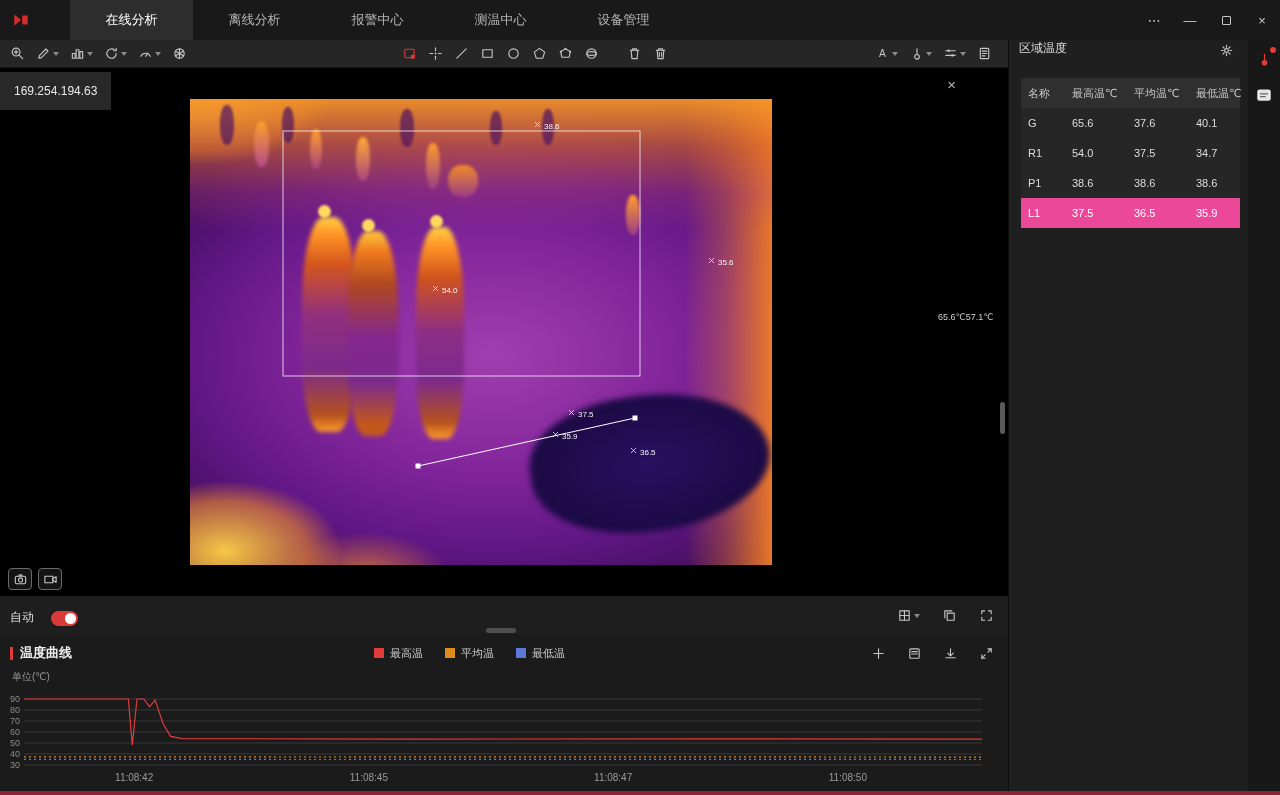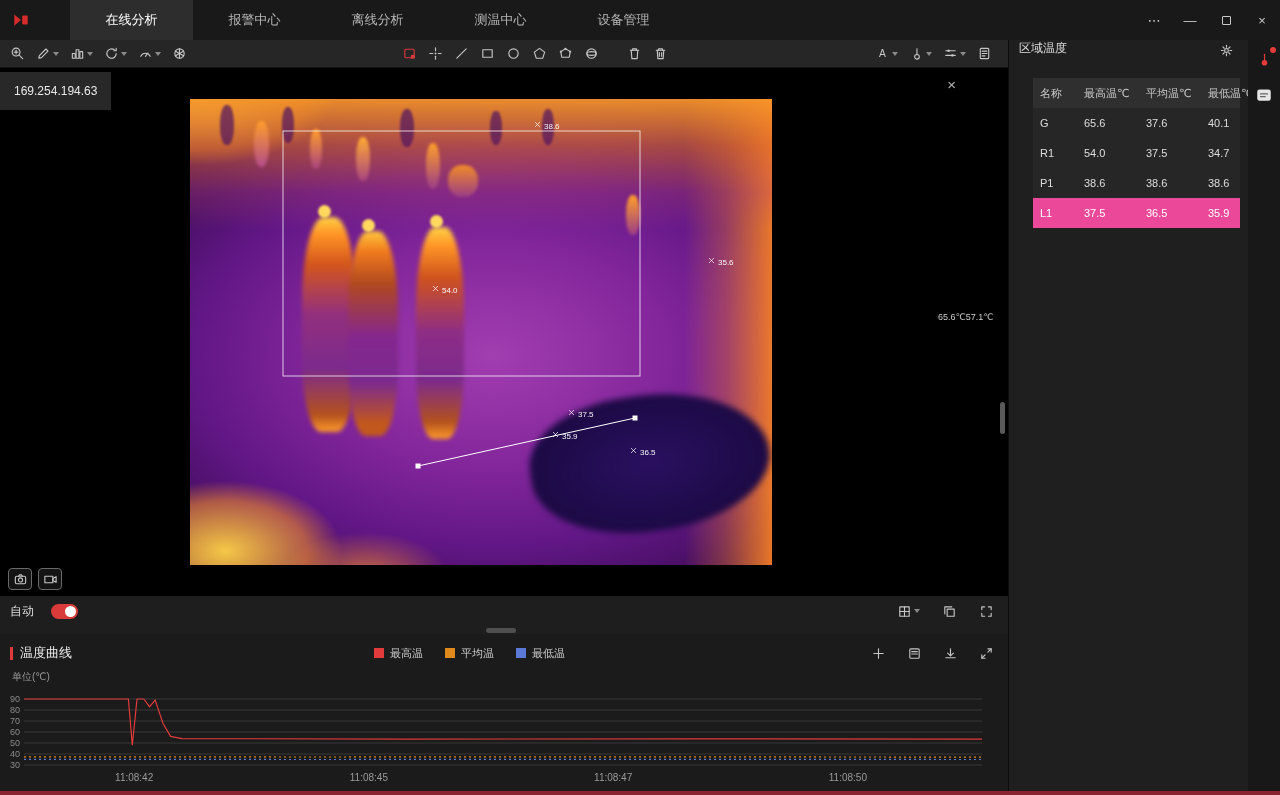--- a/index.html
+++ b/index.html
@@ -65,46 +65,46 @@
   .rock{position:absolute;left:340px;top:296px;width:240px;height:136px;background:radial-gradient(#2a1060,#1c0a45 70%);border-radius:45% 55% 50% 50%;filter:blur(3px);transform:rotate(-8deg)}
   .overlay-svg{position:absolute;left:0;top:0;width:582px;height:466px}
   .scalebar{position:absolute;right:40px;top:8px;width:30px;display:flex;flex-direction:row;align-items:center;z-index:4}
   .scale-label{font-size:9px;color:#cfcfcf;line-height:14px}
   .scale-grad{width:12px;height:478px;margin:2px 0;border-radius:1px;
     background:linear-gradient(to bottom,#fcffa4 0%,#f0f921 6%,#fdb32f 22%,#ed7953 38%,#cc4778 55%,#9c179e 70%,#5c01a6 83%,#2a0593 92%,#0d0887 97%,#000 100%)}
   .capture-btns{position:absolute;left:8px;bottom:6px;display:flex;gap:6px;z-index:5}
   .cap-btn{width:24px;height:22px;border:1px solid #6a6a6a;border-radius:4px;background:rgba(25,25,25,.8);display:flex;align-items:center;justify-content:center}
 
   
-  .auto-row{height:30px;background:#1e1e1e;display:flex;align-items:center;padding:0 10px;gap:17px}
+  .auto-row{height:30px;background:#1e1e1e;display:flex;align-items:flex-end;padding:0 10px;gap:17px}
   .toggle{width:27px;height:15px;border-radius:8px;background:#d93a3a;position:relative;cursor:pointer}
   .toggle .knob{position:absolute;right:2px;top:2px;width:11px;height:11px;border-radius:50%;background:#fff}
   .auto-icons{margin-left:auto;display:flex;align-items:center;gap:14px}
 
   
   .divider{height:8px;background:#1e1e1e;position:relative}
   .divider .handle{position:absolute;left:486px;top:2px;width:30px;height:5px;border-radius:3px;background:#4f4f4f;cursor:row-resize}
 
   
   .chart-sec{flex:1;background:#1b1b1b;padding-top:6px}
   .chart-header{height:26px;display:flex;align-items:center;padding:0 10px}
   .accent{width:3px;height:13px;background:#e23b3b;margin-right:7px;display:inline-block}
-  .chart-title{font-size:13px;font-weight:normal;color:#eee}
+  .chart-title{font-size:13px;font-weight:bold;color:#eee}
   .legend{display:flex;gap:22px;margin:0 auto}
   .legend-item{display:flex;align-items:center;gap:6px;font-size:11px;color:#ccc}
   .swatch{width:10px;height:10px;display:inline-block}
   .chart-icons{display:flex;align-items:center;gap:13px}
   .unit-label{padding:4px 0 0 12px;font-size:10px;color:#999}
   #chart-svg{display:block}
 
   
   .panel-header{height:30px;display:flex;align-items:center;padding:0 9px;border-bottom:1px solid #2c2c2c}
   .panel-title{font-size:13px;font-weight:bold;color:#eee}
   .section-row{height:34px;display:flex;align-items:flex-start;justify-content:space-between;padding:0 10px;color:#ddd}
-  .ttable{margin:4px 8px 0 24px}
+  .ttable{margin:4px 8px 0 12px}
   .thead,.trow{display:grid;grid-template-columns:44px 62px 62px 56px;height:30px;align-items:center;font-size:11px}
   .thead{background:#2f2f2f;color:#c9c9c9}
   .thead div,.trow div{padding-left:7px}
   .trow{background:#262626;color:#ddd;cursor:pointer}
   .trow.selected{background:#ec4899;color:#fff}
 
   
   .strip-btn{width:24px;height:24px;display:flex;align-items:center;justify-content:center;position:relative}
   .strip-btn .badge{position:absolute;right:0;top:0;width:6px;height:6px;border-radius:50%;background:#e23b3b}
   .card-ic{width:20px;height:18px}
@@ -120,22 +120,22 @@
 
   <div class="titlebar">
     <div class="logo-box">
       <svg width="18" height="18" viewBox="0 0 16 16">
         <path d="M2 13V3l6 5z" fill="#d42b2b"></path>
           <rect x="9" y="4" width="5" height="8" rx="1" fill="#d42b2b"></rect>
       </svg>
     </div>
     <div class="tabs" id="tab-bar">
         <div class="tab active">在线分析</div>
+        <div class="tab">离线分析</div>
         <div class="tab">报警中心</div>
-        <div class="tab">离线分析</div>
         <div class="tab">测温中心</div>
         <div class="tab">设备管理</div>
       </div>
     <div class="win-controls">
       <button class="win-btn">⋯</button>
       <button class="win-btn">—</button>
       <button class="win-btn">
           <span class="max-glyph"></span>
         </button>
       <button class="win-btn">×</button>

